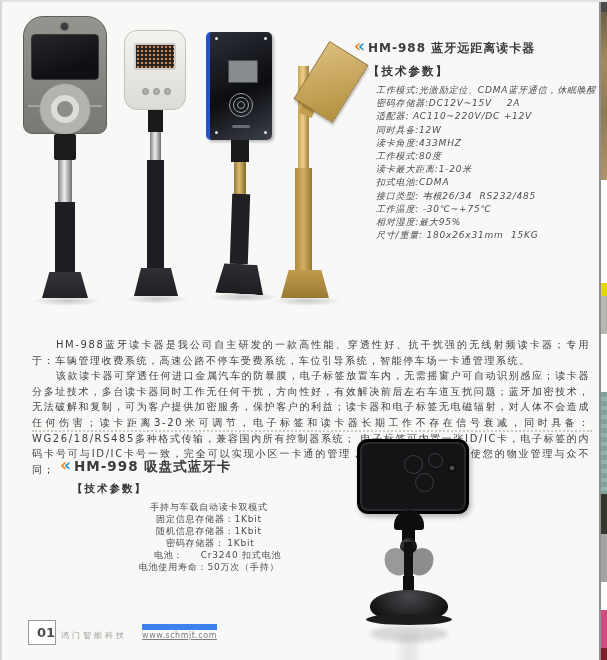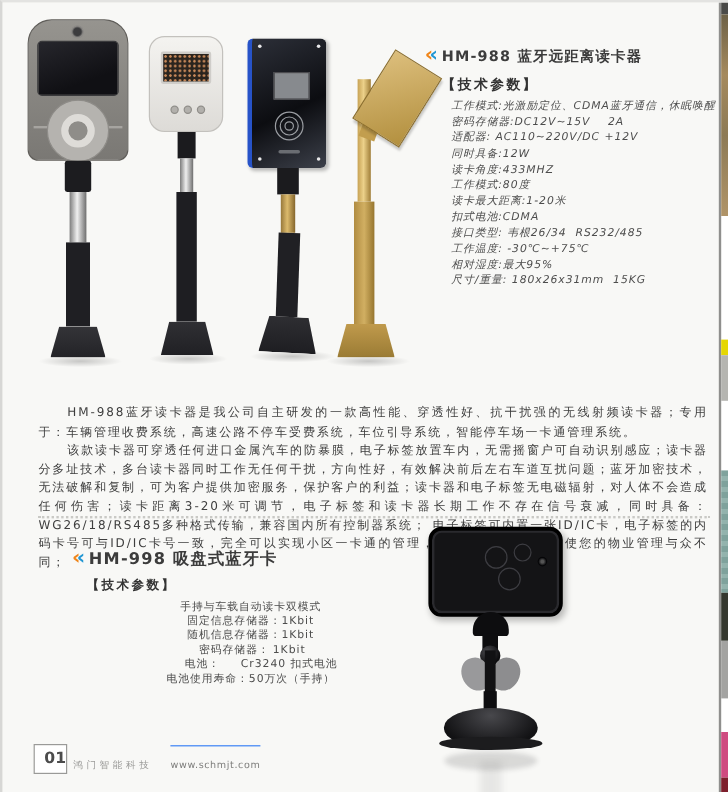--- a/index.html
+++ b/index.html
@@ -128,21 +128,21 @@
   .refl  { left:30px; top:196px; width:78px; height:16px; border-radius:50%; background:#1c1c1e; opacity:.14; filter:blur(2px); }
   .refl2 { left:60px; top:204px; width:18px; height:40px; background:#555; opacity:.10; filter:blur(3px); }
 
   
   .footer { position:absolute; left:26px; top:618px; }
   .page-num-box { display:inline-block; width:28px; height:25px; border:1px solid #9a9a98;
                   font-size:13px; font-weight:bold; color:#4c4c4c; text-align:right; line-height:24px;
                   vertical-align:top; background:#fff; }
   .footer-co { display:inline-block; margin:10px 0 0 5px; font-size:8px; color:#9a9a98; letter-spacing:3px; }
   .footer-web { margin:1px 0 0 10px; font-size:8px; color:#7e7e7c; letter-spacing:.5px;
-                border-top:1px solid #3b82f6; display:inline-block; padding-top:11px; }
+                border-top:6px solid #3b82f6; display:inline-block; padding-top:1px;text-decoration:underline; }
   .footer-wrap { position:relative; }
 </style>
 </head>
 <body>
 
 <div class="page">
 
   <div class="photo-area">
 
     <div>

